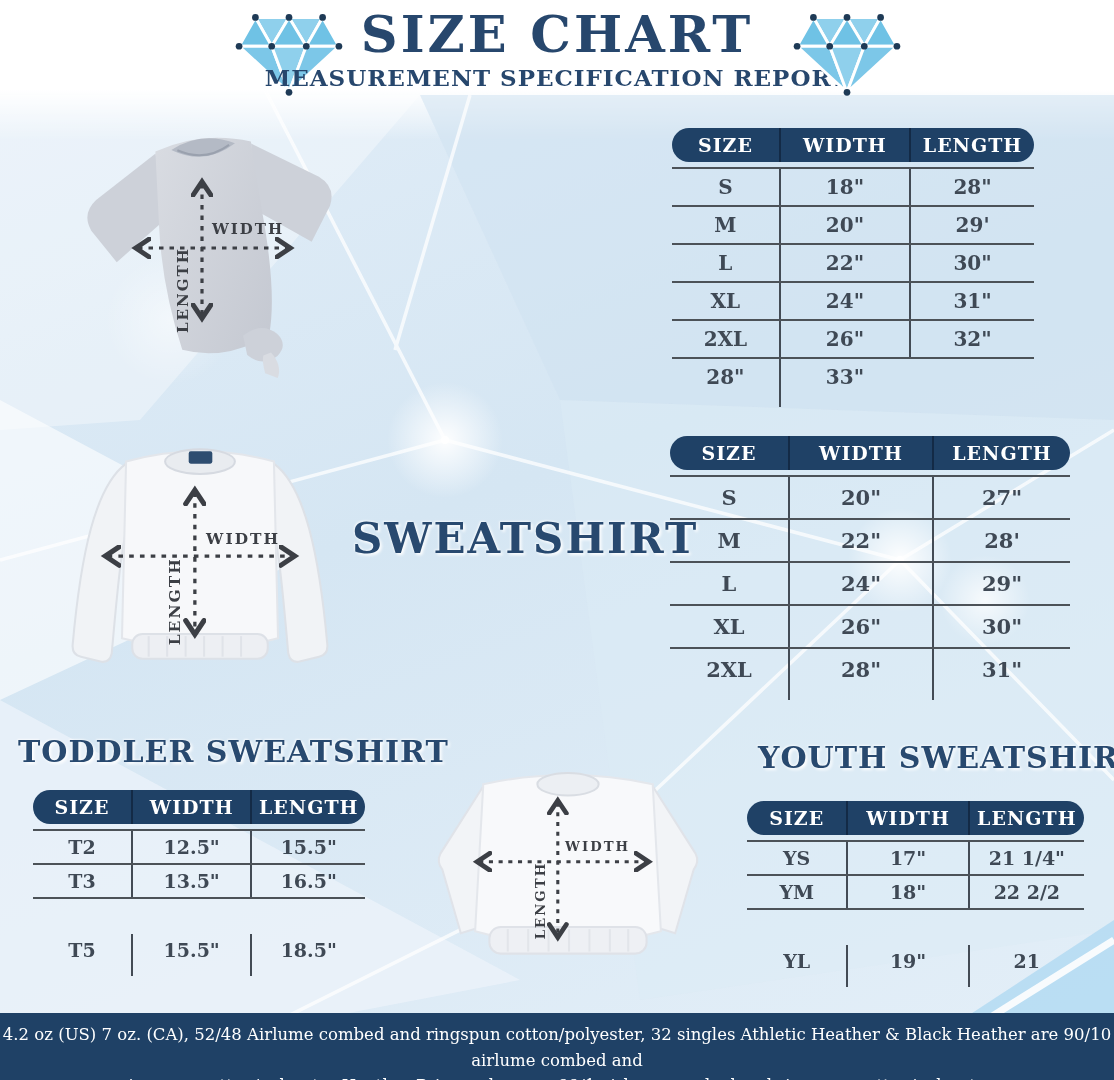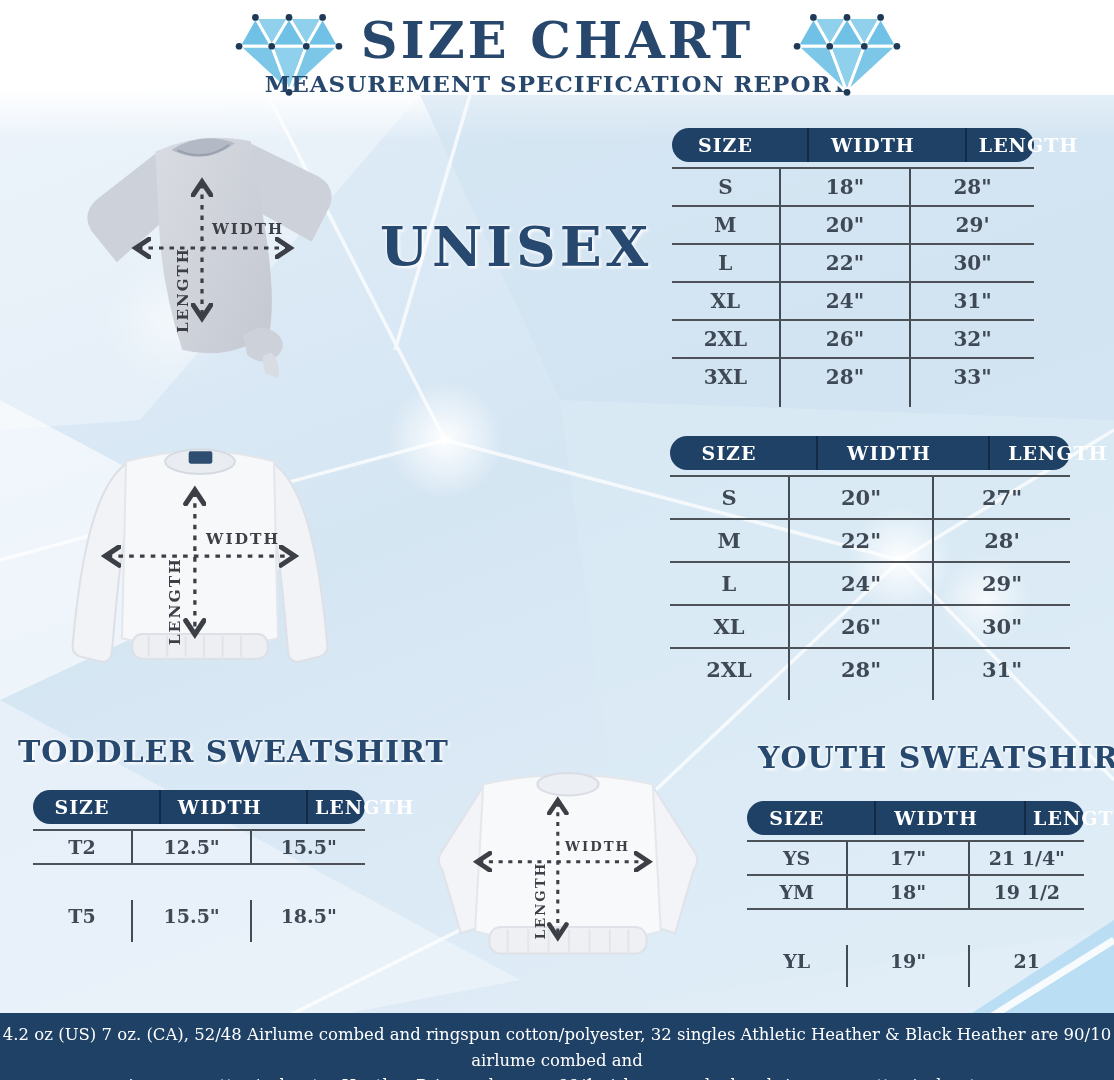--- a/index.html
+++ b/index.html
@@ -10,21 +10,21 @@
     background:
       linear-gradient(180deg, #ffffff 0px, #ffffff 90px, rgba(255,255,255,0) 140px),
       linear-gradient(160deg, #e3eef8 0%, #d5e6f3 45%, #e4eff8 100%);
   }
   svg.bg { position:absolute; inset:0; width:100%; height:100%; }
 
   
   .diamond { position:absolute; top:4px; width:118px; height:96px; }
   .diamond.left  { left:230px; }
   .diamond.right { left:788px; }
-  .title-wrap { position:absolute; top:8px; left:50%; transform:translateX(-50%); text-align:center; white-space:nowrap;margin-top:6px; }
+  .title-wrap { position:absolute; top:8px; left:50%; transform:translateX(-50%); text-align:center; white-space:nowrap; }
   .title-wrap h1 {
     font-size:51px; font-weight:bold; letter-spacing:3px; color:#27476d; line-height:1.05;
   }
   .title-wrap .subtitle {
     font-size:23px; font-weight:bold; letter-spacing:1px; color:#27476d; margin-top:2px;
   }
 
   
   .sec-label {
     position:absolute; color:#28496f; font-weight:bold; white-space:nowrap;
@@ -37,21 +37,21 @@
 
   
   .size-table { position:absolute; color:#3f4955; }
   .t-unisex  { left:672px; top:128px; width:362px; }
   .t-sweat   { left:670px; top:436px; width:400px; }
   .t-toddler { left:33px;  top:790px; width:332px; font-size:19px; }
   .t-youth   { left:747px; top:801px; width:337px; font-size:19px; }
 
   .thead {
     display:grid; grid-template-columns:29.5% 36% 34.5%;
-    background:#1f4166; border-radius:18px; position:relative; z-index:2;gap:28px;
+    background:#1f4166; border-radius:18px; position:relative; z-index:2;
   }
   .th {
     text-align:center; color:#ffffff; font-weight:bold; font-size:19px;
     letter-spacing:1px; padding:6px 0;
   }
   .th + .th { border-left:2px solid rgba(10,24,44,.55); }
   .tbody { border-top:2px solid #4c5258; margin-top:5px; }
   .tr { display:grid; grid-template-columns:29.5% 36% 34.5%; border-bottom:2px solid #4c5258; }
   .tr:last-child { border-bottom:none; }
   .td { text-align:center; font-weight:bold; font-size:20px; padding:6px 0; }
@@ -187,21 +187,20 @@
       <path d="M124,47 Q150,62 176,47" fill="none" stroke="#9aa1ae" stroke-width="2"></path>
     </g>
     <g stroke="#3c3f45" stroke-width="3.2" stroke-dasharray="4.5 6">
       <line x1="74" y1="148" x2="224" y2="148" marker-start="url(#aT)" marker-end="url(#aT)"></line>
       <line x1="138" y1="84" x2="138" y2="216" marker-start="url(#aT)" marker-end="url(#aT)"></line>
     </g>
     <text x="184" y="134" text-anchor="middle" font-size="15" font-weight="bold" letter-spacing="2" fill="#3c3f45">WIDTH</text>
     <text x="124" y="190" text-anchor="middle" font-size="15" font-weight="bold" letter-spacing="2" fill="#3c3f45" transform="rotate(-90 124 190)">LENGTH</text>
   </svg>
 
-  <div class="sec-label unisex">UNISEX</div>
   <div class="size-table t-unisex">
       <div class="thead">
         <div class="th">SIZE</div>
         <div class="th">WIDTH</div>
         <div class="th">LENGTH</div>
       </div>
       <div class="tbody">
         <div class="tr">
           <div class="td">S</div>
           <div class="td">18"</div>
@@ -221,21 +220,20 @@
           <div class="td">XL</div>
           <div class="td">24"</div>
           <div class="td">31"</div>
         </div>
         <div class="tr">
           <div class="td">2XL</div>
           <div class="td">26"</div>
           <div class="td">32"</div>
         </div>
         <div class="tr">
-          <div class="td">3XL</div>
           <div class="td">28"</div>
           <div class="td">33"</div>
         </div>
       </div>
     </div>
 
   <svg class="garment sweat-svg" viewBox="0 0 300 300">
     <defs>
       <marker id="aS" viewBox="0 0 10 10" refX="6" refY="5" markerWidth="7" markerHeight="7" orient="auto-start-reverse">
         <path d="M1,1 L7,5 L1,9" fill="none" stroke="#3c3f45" stroke-width="2.2" stroke-linecap="round"></path>
@@ -258,20 +256,21 @@
       <rect x="139" y="50" width="23" height="12" rx="2" fill="#2e4d70"></rect>
     </g>
     <g stroke="#3c3f45" stroke-width="3.2" stroke-dasharray="4.5 6">
       <line x1="60" y1="152" x2="240" y2="152" marker-start="url(#aS)" marker-end="url(#aS)"></line>
       <line x1="145" y1="90" x2="145" y2="226" marker-start="url(#aS)" marker-end="url(#aS)"></line>
     </g>
     <text x="192" y="140" text-anchor="middle" font-size="15" font-weight="bold" letter-spacing="2" fill="#3c3f45">WIDTH</text>
     <text x="131" y="196" text-anchor="middle" font-size="15" font-weight="bold" letter-spacing="2" fill="#3c3f45" transform="rotate(-90 131 196)">LENGTH</text>
   </svg>
 
+  <div class="sec-label sweatshirt">SWEATSHIRT</div>
   <div class="size-table t-sweat">
       <div class="thead">
         <div class="th">SIZE</div>
         <div class="th">WIDTH</div>
         <div class="th">LENGTH</div>
       </div>
       <div class="tbody">
         <div class="tr">
           <div class="td">S</div>
           <div class="td">20"</div>
@@ -305,20 +304,25 @@
       <div class="thead">
         <div class="th">SIZE</div>
         <div class="th">WIDTH</div>
         <div class="th">LENGTH</div>
       </div>
       <div class="tbody">
         <div class="tr">
           <div class="td">T2</div>
           <div class="td">12.5"</div>
           <div class="td">15.5"</div>
+        </div>
+        <div class="tr">
+          <div class="td">T3</div>
+          <div class="td">13.5"</div>
+          <div class="td">16.5"</div>
         </div>
         <div class="tr">
           <div class="td">T5</div>
           <div class="td">15.5"</div>
           <div class="td">18.5"</div>
         </div>
       </div>
     </div>
 
   <svg class="garment toddler-svg" viewBox="0 0 290 280">
@@ -360,21 +364,21 @@
       </div>
       <div class="tbody">
         <div class="tr">
           <div class="td">YS</div>
           <div class="td">17"</div>
           <div class="td">21 1/4"</div>
         </div>
         <div class="tr">
           <div class="td">YM</div>
           <div class="td">18"</div>
-          <div class="td">19 1/2</div>
+          <div class="td">22 2/2</div>
         </div>
         <div class="tr">
           <div class="td">YL</div>
           <div class="td">19"</div>
           <div class="td">21</div>
         </div>
       </div>
     </div>
 
   <footer class="spec">

